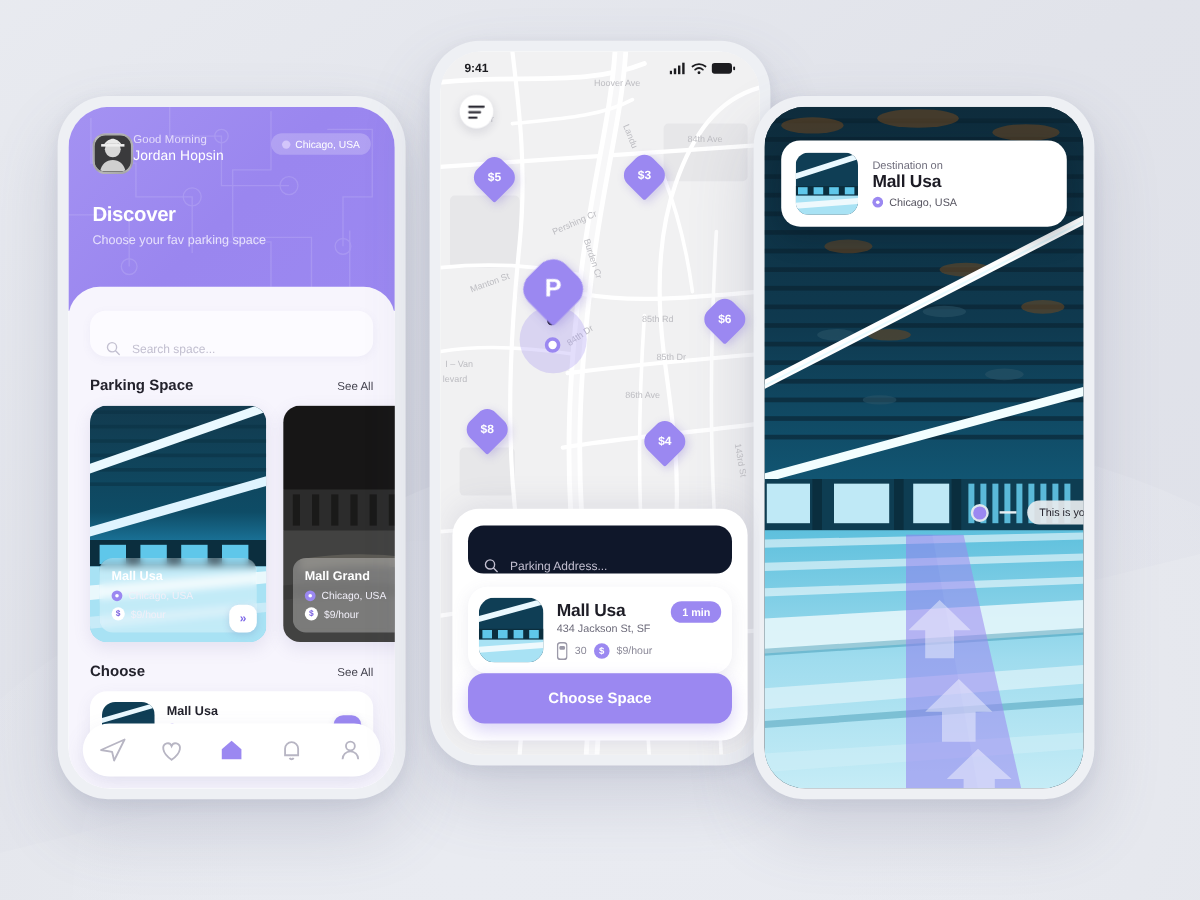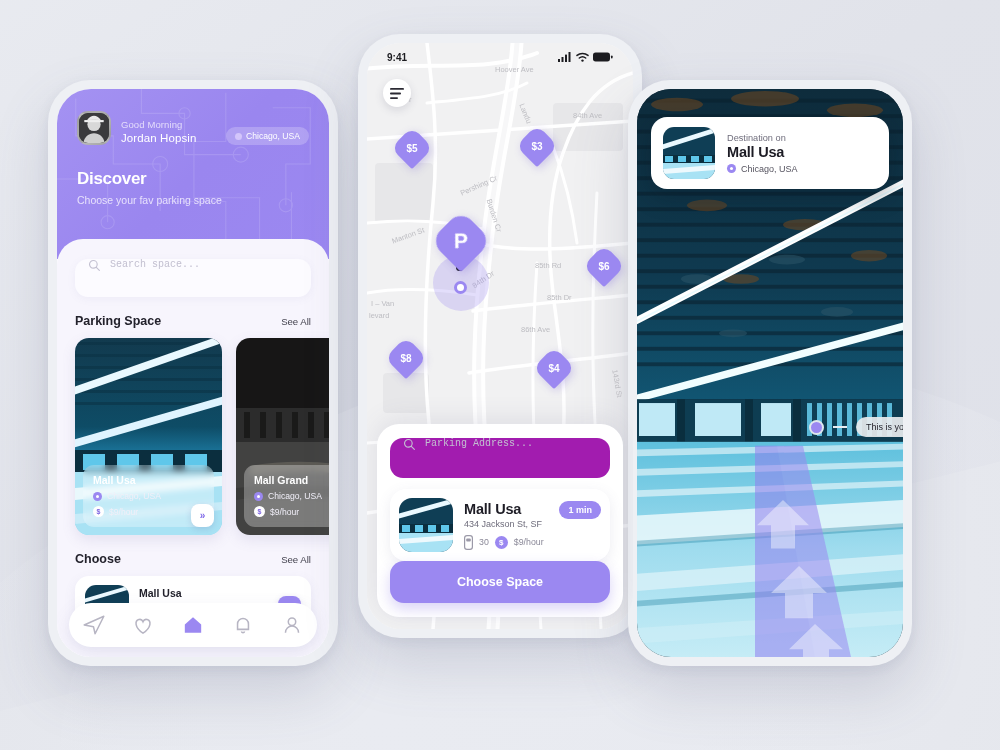--- a/index.html
+++ b/index.html
@@ -57,21 +57,21 @@
   .p1-header {
     position: relative;
     height: 170px;
     background: linear-gradient(135deg, #a492f2 0%, #9a86ef 50%, #9b88f1 100%);
     padding: 22px 20px 0 20px;
     overflow: hidden;
   }
   .p1-header .circuit {
     position: absolute; inset: 0; opacity: .13; pointer-events: none;
   }
-  .greet-row { display: flex; align-items: flex-end; gap: 10px; position: relative; z-index: 2;}
+  .greet-row { display: flex; align-items: flex-start; position: relative; z-index: 2;}
   .avatar {
     width: 34px; height: 34px; border-radius: 11px;
     background: linear-gradient(150deg,#6b6b6b,#2a2a2a 45%,#555 100%);
     border: 2px solid rgba(255,255,255,.55);
     overflow: hidden; flex: none; position: relative;
   }
   .avatar svg { display: block; width: 100%; height: 100%; }
   .greet-text { line-height: 1.25; }
   .greet-hello { font-size: 9.5px; color: #e4dcfb; letter-spacing: .1px; }
   .greet-name  { font-size: 11.5px; color: #ffffff; letter-spacing: .1px; }
@@ -98,27 +98,26 @@
   }
   .p1-body {
     position: absolute; left: 0; right: 0; top: 150px; bottom: 0;
     background: #f7f5fd;
     border-top-left-radius: 26px;
     border-top-right-radius: 26px;
     padding: 20px 18px 0 18px;
     overflow: hidden;
   }
   .searchbar {
-    display: flex; align-items: flex-start; gap: 9px;
+    display: flex; align-items: flex-end; gap: 9px;
     height: 38px;
     background: #fcfbff;
     border-radius: 13px;
     padding: 0 13px;
     box-shadow: 0 2px 8px rgba(120,110,170,.07);
-    font-family: Liberation Mono, monospace;
   }
   .searchbar input {
     border: none; outline: none; background: transparent;
     font-family: inherit; font-size: 10px; color: #b9b6c6; width: 100%;
   }
   .searchbar input::placeholder { color: #c2bfd0; }
   .mag { width: 13px; height: 13px; flex: none; }
   .sec-head {
     display: flex; align-items: baseline; margin: 17px 0 10px 0;
   }
@@ -210,21 +209,21 @@
     position: absolute; left: 21px; top: 26px; width: 13px; height: 13px; border-radius: 50%;
     background: #fff; border: 3px solid #9b88f1;
   }
   .map-label { position: absolute; color: #bdbdc2; font-size: 7.5px; white-space: nowrap; z-index: 3; }
 
   .sheet {
     position: absolute; left: 10px; right: 10px; bottom: 12px; z-index: 7;
     background: #fff; border-radius: 22px; padding: 14px 13px 14px 13px;
     box-shadow: 0 -4px 26px rgba(90,95,130,.13);
   }
-  .sheet .searchbar { background: #a21caf; height: 40px; box-shadow: none; }
+  .sheet .searchbar { background: #0f172a; height: 40px; box-shadow: none; }
   .result-card {
     display: flex; align-items: center; gap: 11px;
     background: #fff; border-radius: 16px; padding: 9px;
     margin-top: 11px;
     box-shadow: 0 4px 14px rgba(100,100,140,.12);
   }
   .result-thumb { width: 54px; height: 54px; border-radius: 13px; overflow: hidden; flex: none; position: relative; }
   .res-name { font-size: 14.5px; font-weight: bold; color: #1e1d26; letter-spacing: -.2px; }
   .res-addr { font-size: 9px; color: #6e6c7b; margin-top: 2px; }
   .res-meta { display: flex; align-items: center; gap: 6px; margin-top: 6px; font-size: 8.8px; color: #8b8998; }

